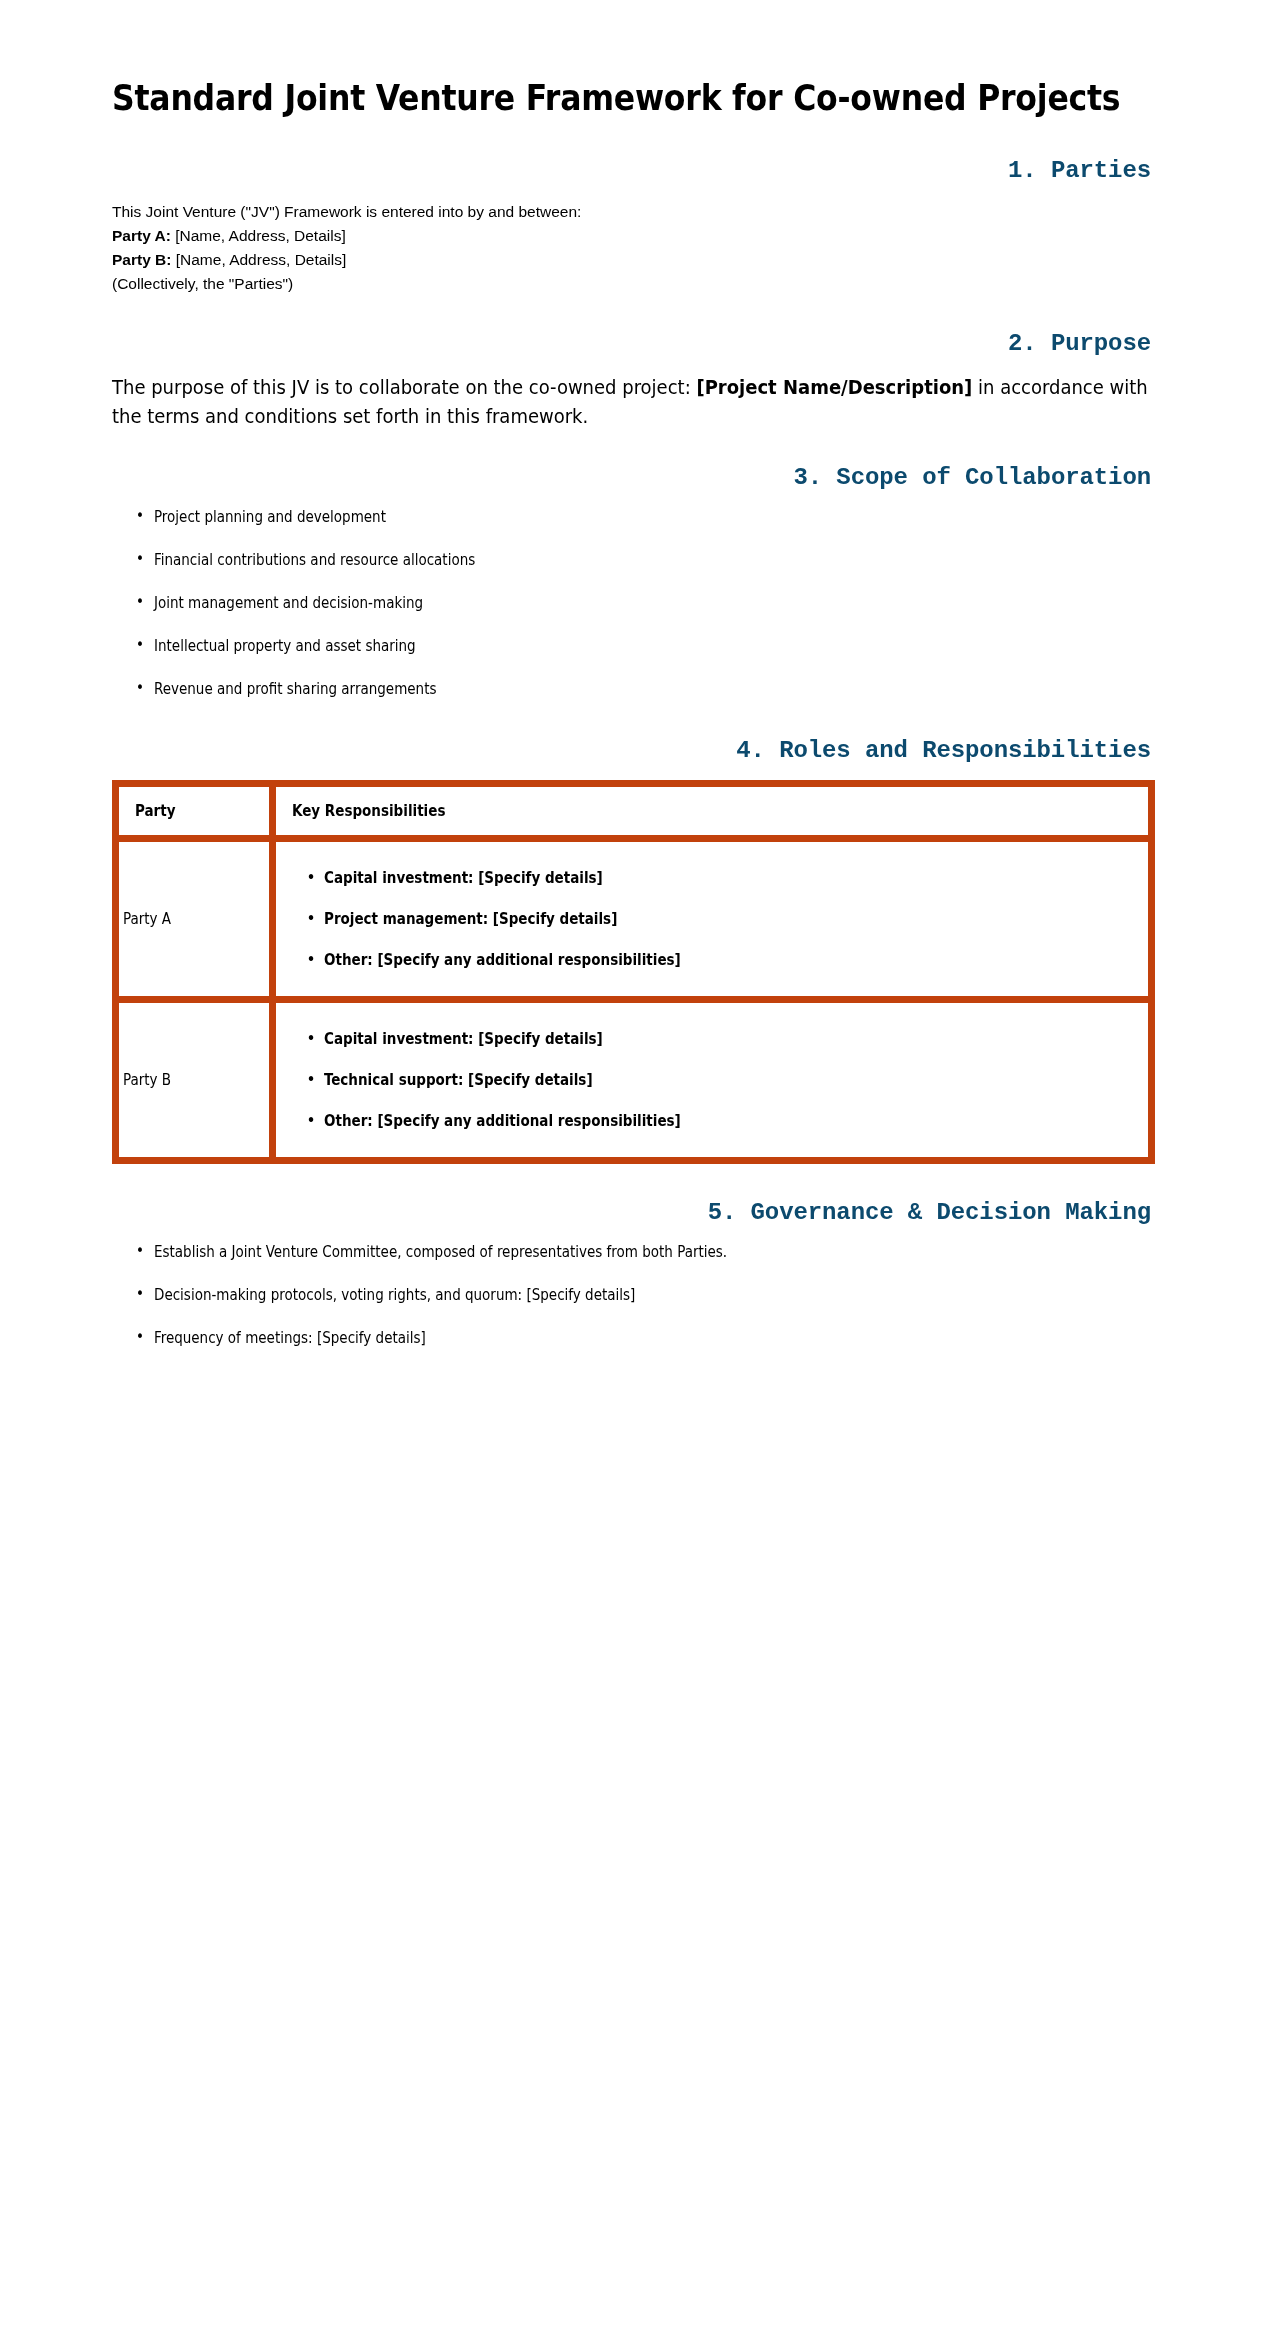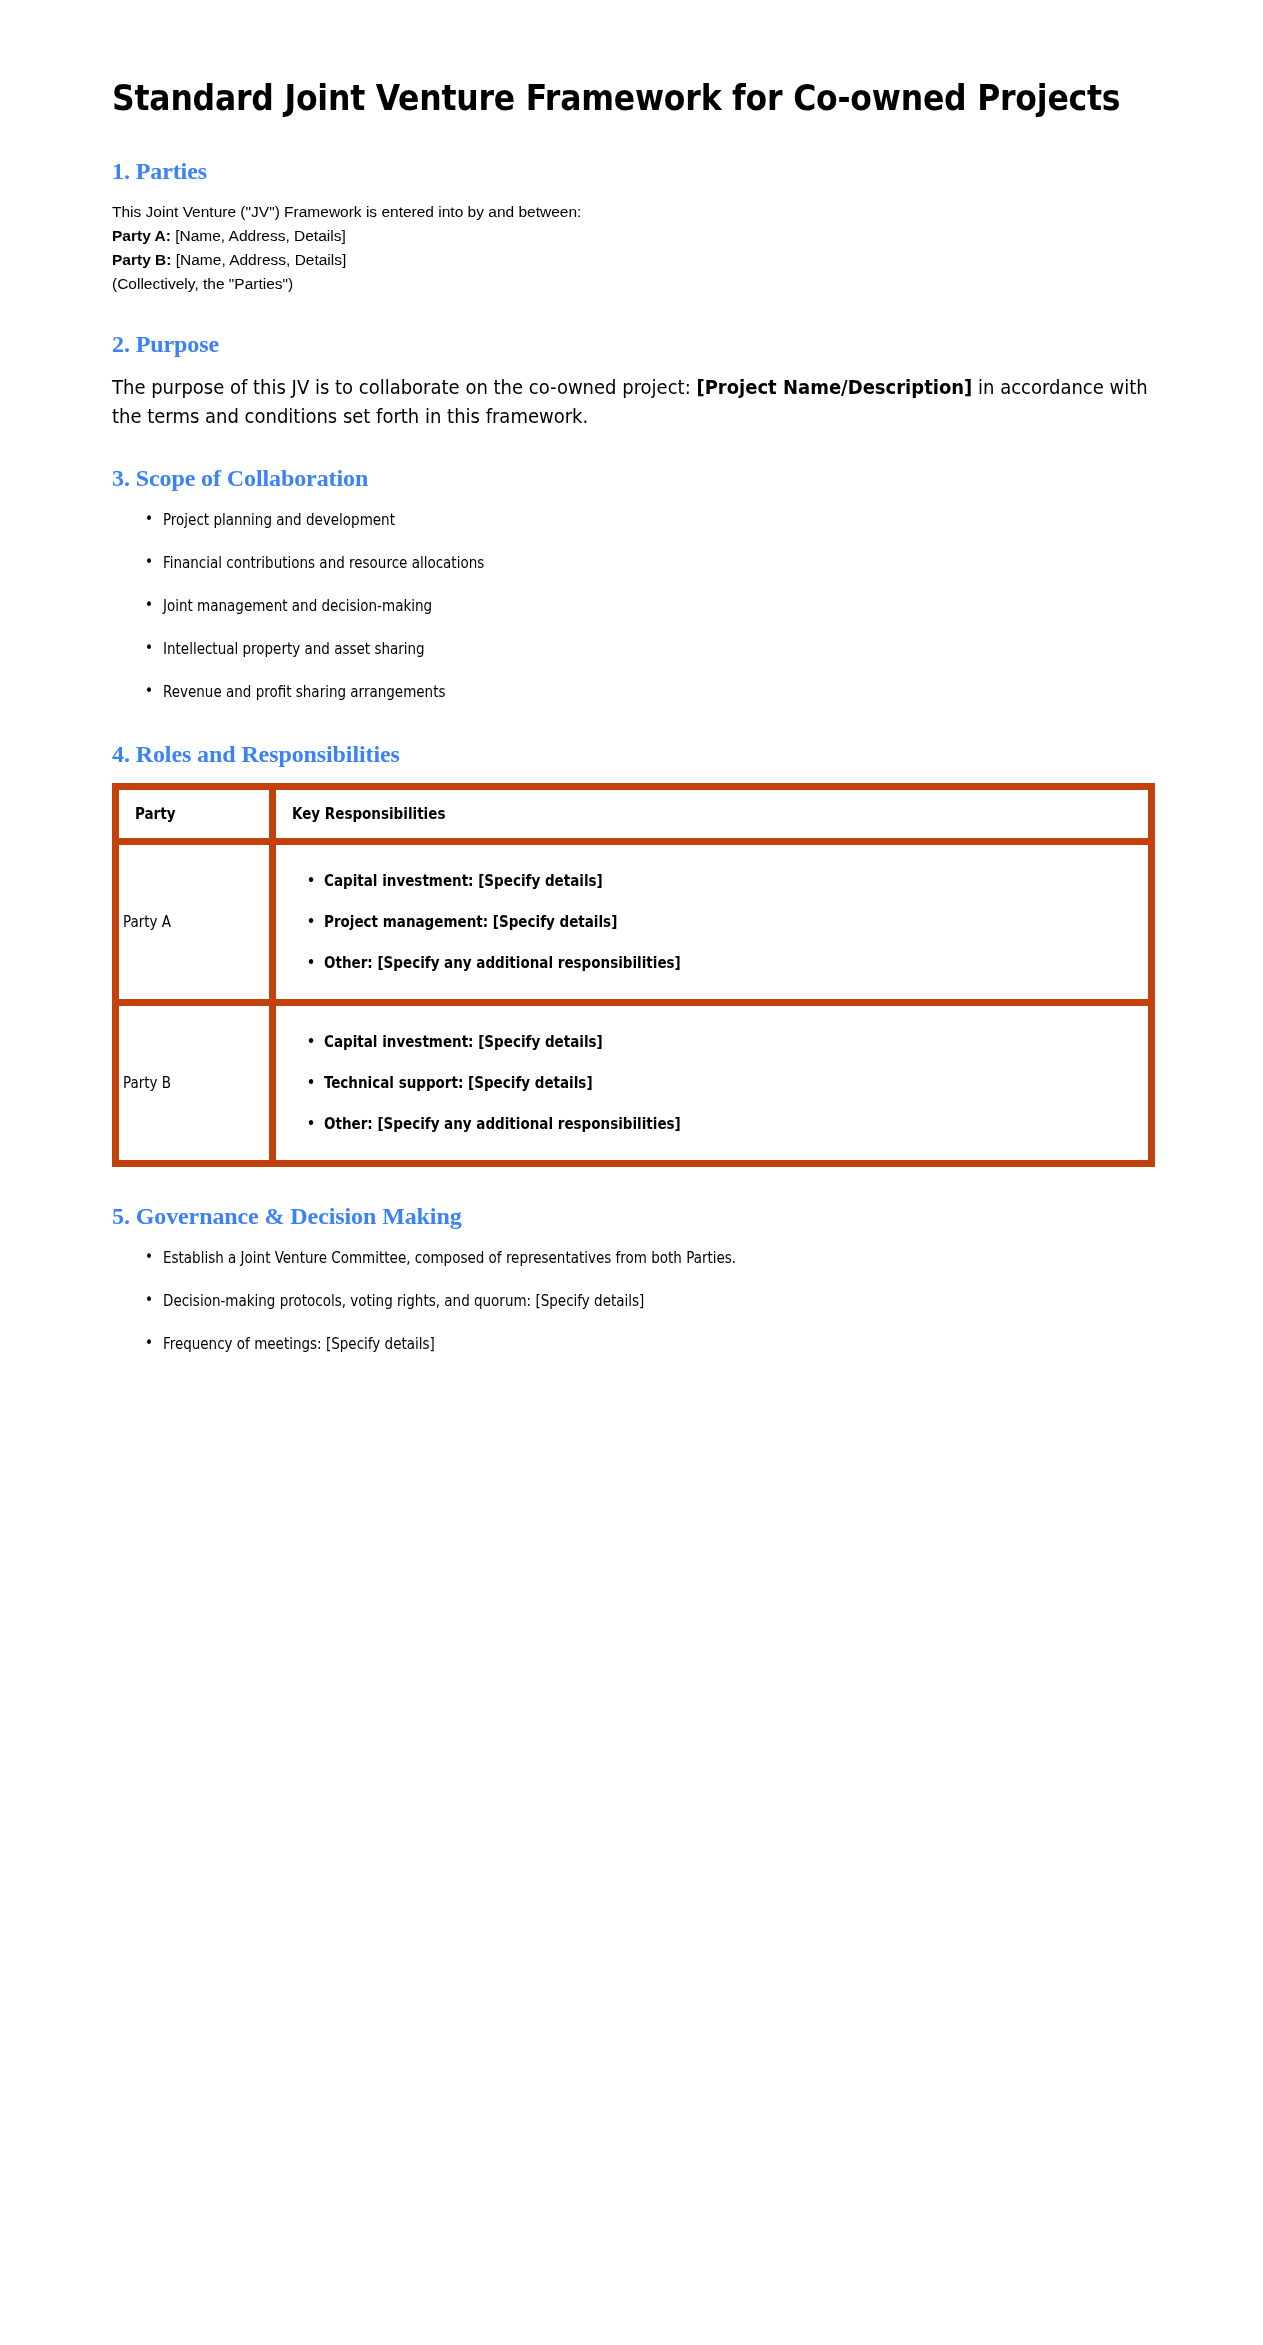--- a/index.html
+++ b/index.html
@@ -29,27 +29,28 @@
   h1.doc-title {
     font-family: "Liberation Sans Narrow", "DejaVu Sans Condensed", "Liberation Sans", sans-serif;
     font-size: 35px;
     line-height: 44px;
     font-weight: bold;
     letter-spacing: -0.2px;
     margin: 0 0 36px 0;
     color: #000;
   }
   h2.section-title {
-    font-family: Liberation Serif, serif;
+    font-family: Liberation Mono, monospace;
     font-size: 24px;
     line-height: 30px;
     font-weight: bold;
     letter-spacing: -0.1px;
     margin: 0 0 14px 0;
-    color: #3b82f6;
+    color: #0c4a6e;
+    text-align: right;
   }
   .sec { margin-bottom: 34px; }
   .sec-purpose { margin-bottom: 32px; }
   .sec-scope { margin-bottom: 36px; }
   .sec-roles { margin-bottom: 34px; }
 
   
   p.body-line {
     font-size: 15.5px;
     line-height: 23px;
@@ -59,21 +60,21 @@
   p.body-para {
     font-size: 20px;
     line-height: 29px;
     margin: 0;
     font-family: "Liberation Sans Narrow", "DejaVu Sans Condensed", "Liberation Sans", sans-serif;
   }
   .b { font-weight: bold; }
 
   
   ul.bullets {
-    margin: 17px;
+    margin: 8px;
     padding: 0 0 0 34px;
     list-style: none;
   }
   ul.bullets > li {
     position: relative;
     font-size: 15px;
     line-height: 21px;
     margin: 0 0 22px 0;
     font-family: "Liberation Sans Narrow", "DejaVu Sans Condensed", "Liberation Sans", sans-serif;
   }

